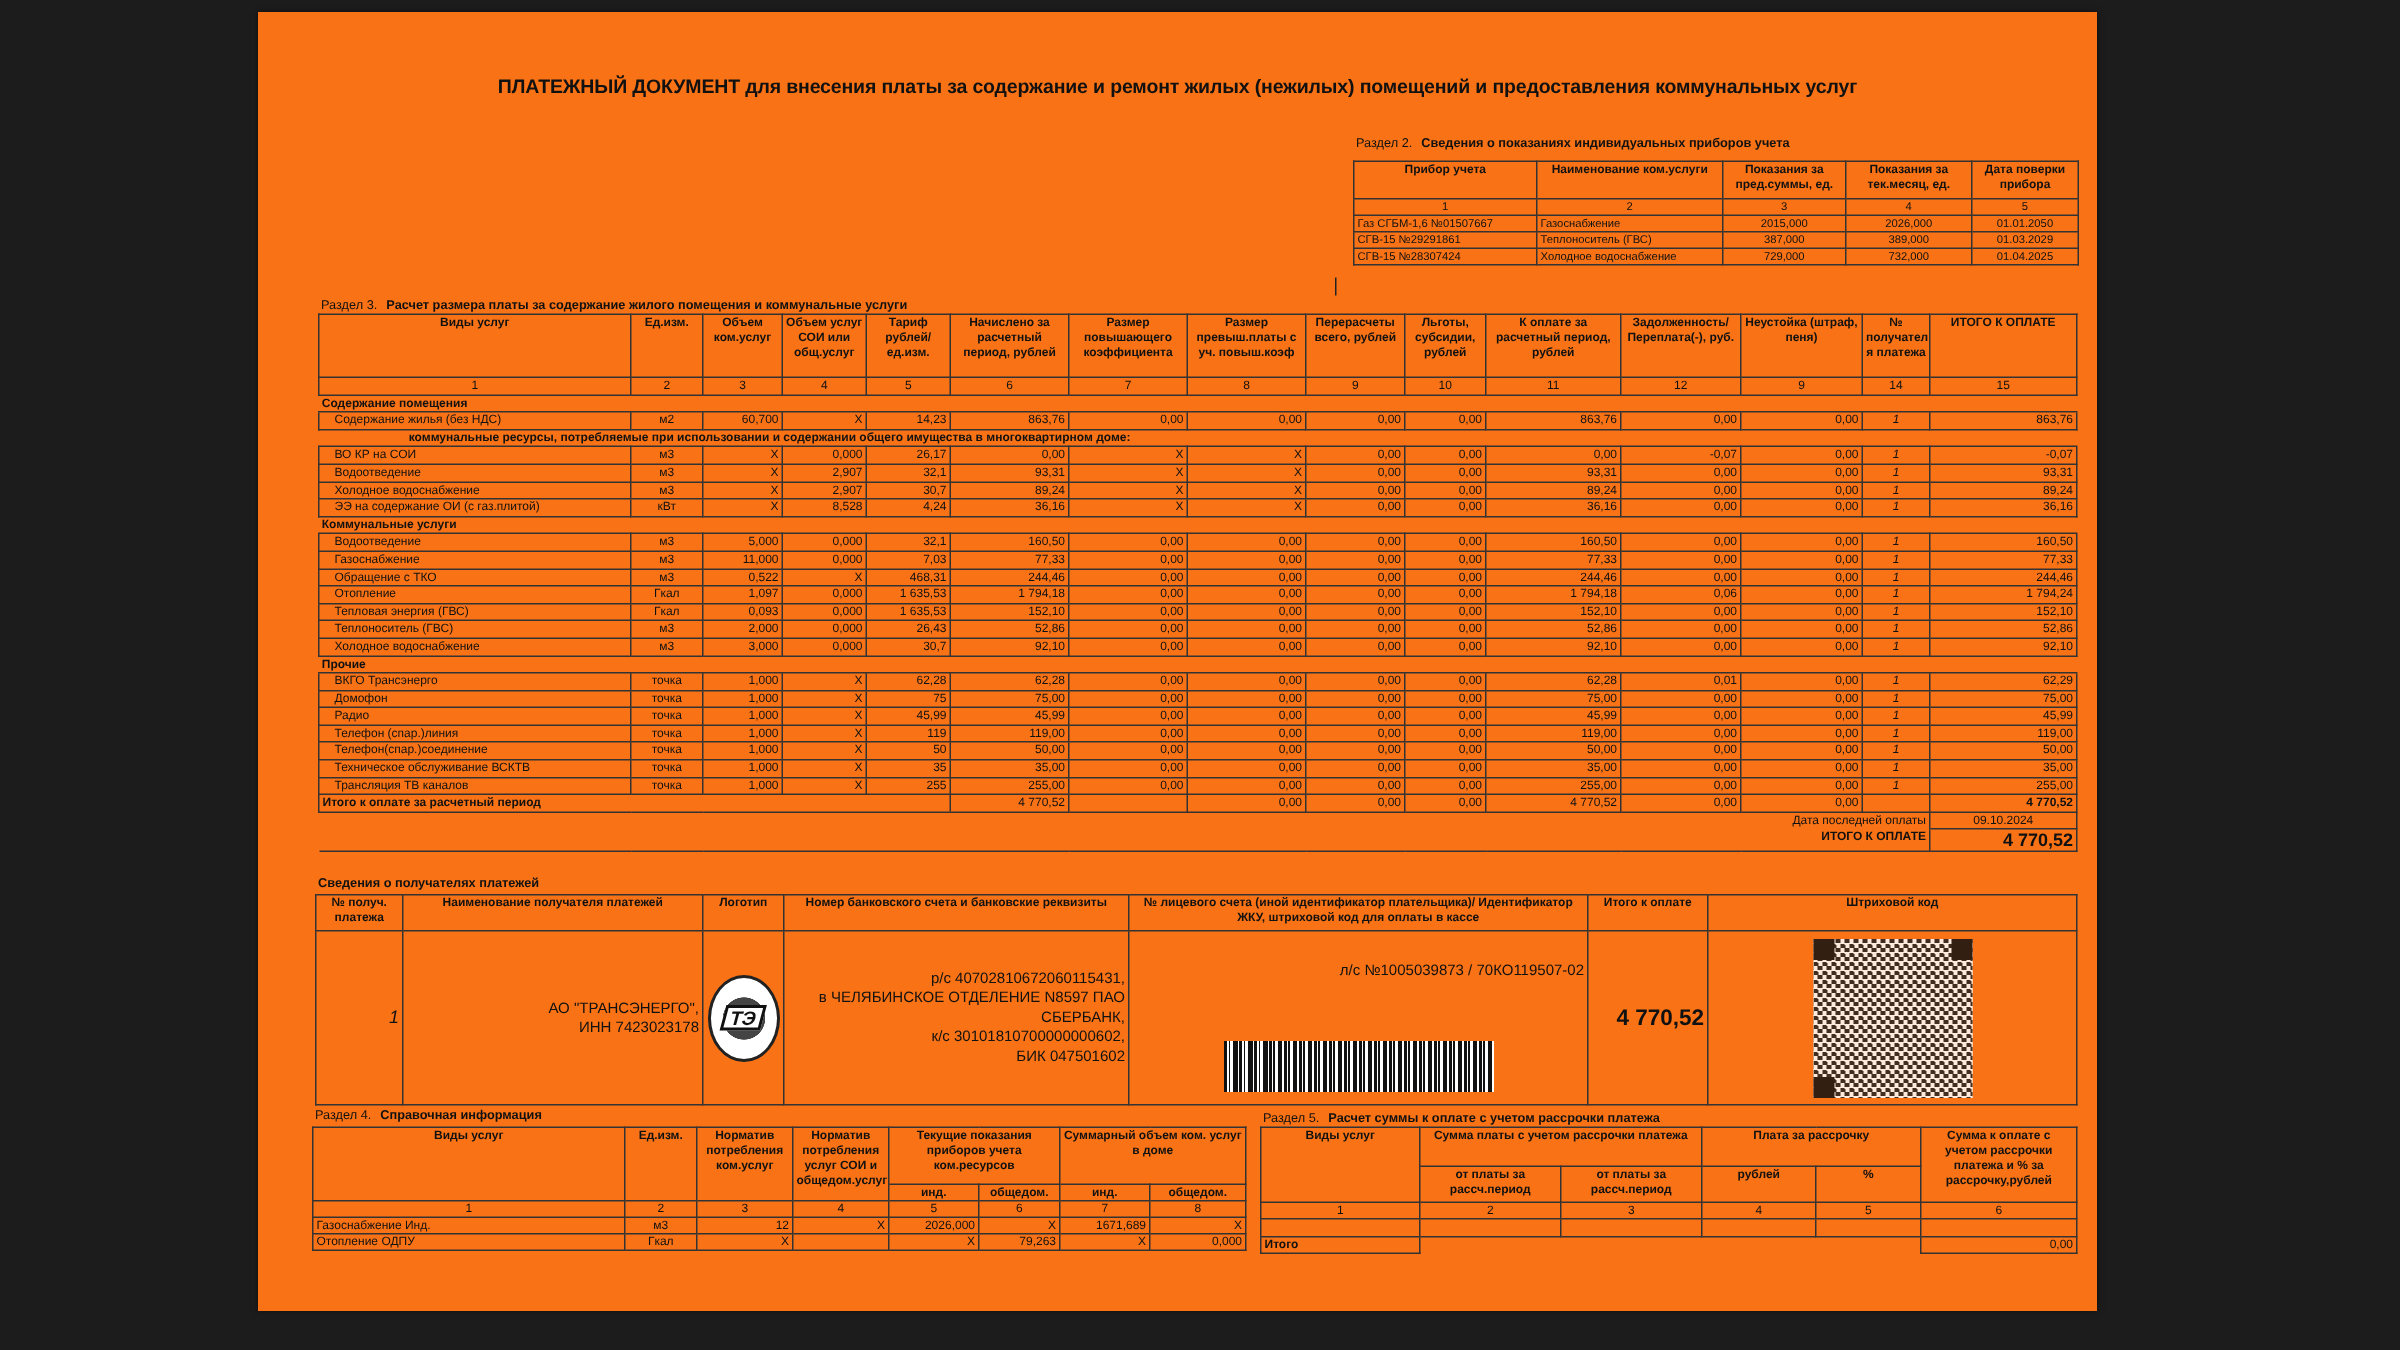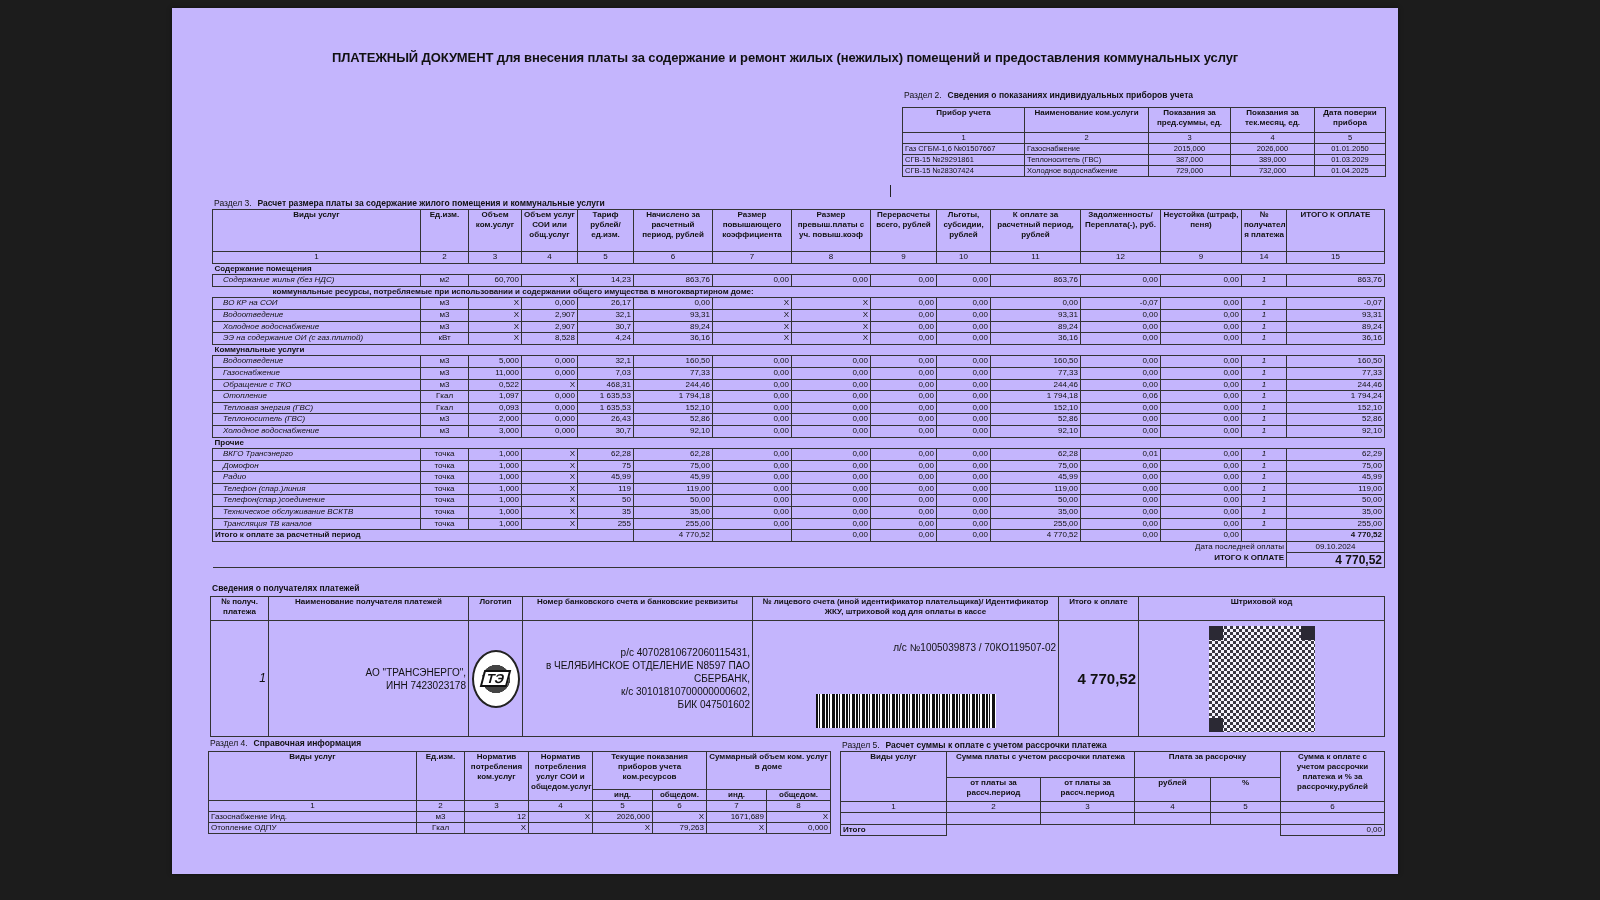--- a/index.html
+++ b/index.html
@@ -1,38 +1,38 @@
 <!DOCTYPE html>
 <html><head>
 <meta charset="utf-8">
 <style>
   * { box-sizing: border-box; margin: 0; padding: 0; }
   html, body { width: 1600px; height: 900px; background: #1c1c1c; overflow: hidden; }
   body { font-family: "Liberation Sans", sans-serif; color: #111; }
   .page {
     position: absolute; left: 172px; top: 8px; width: 1226px; height: 866px;
-    background: #c4b5fd; box-shadow: 0 0 4px rgba(0,0,0,0.5);
+    background: #f97316; box-shadow: 0 0 4px rgba(0,0,0,0.5);
   }
   .title {
     position: absolute; left: 0; right: 0; top: 42px; text-align: center;
     font-size: 13px; font-weight: bold; letter-spacing: -0.1px;
   }
   .sec-label { position: absolute; font-size: 8.5px; white-space: nowrap; }
   .sec-label b { font-weight: bold; margin-left: 6px; }
   table { border-collapse: collapse; position: absolute; table-layout: fixed; }
   td, th {
     border: 1px solid #333; font-size: 8px; padding: 0 2px; line-height: 10px;
     white-space: nowrap; overflow: hidden; vertical-align: top;
   }
   th { font-weight: bold; text-align: center; white-space: normal; line-height: 10px; }
   .num { text-align: right; }
   .ctr { text-align: center; }
   .it { font-style: italic; text-align: center; }
   .grp td { font-weight: bold; border-left: none; border-right: none; }
-  .indent { padding-left: 10px; font-style: italic; }
+  .indent { padding-left: 10px; }
   .bold { font-weight: bold; }
   .noborder { border: none; }
 
   
   #sec2 { left: 730px; top: 99px; width: 483px; }
   #sec2 td { font-size: 7.5px; height: 11px; }
 
   
   #sec3 { left: 40px; top: 201px; width: 1172px; }
   #sec3 td { height: 11.6px; }

